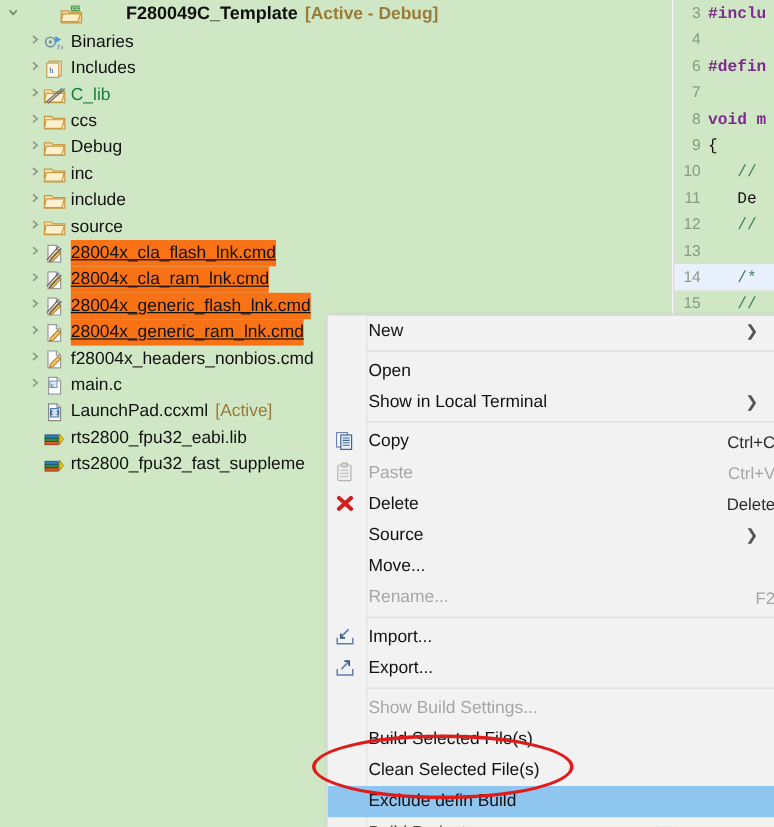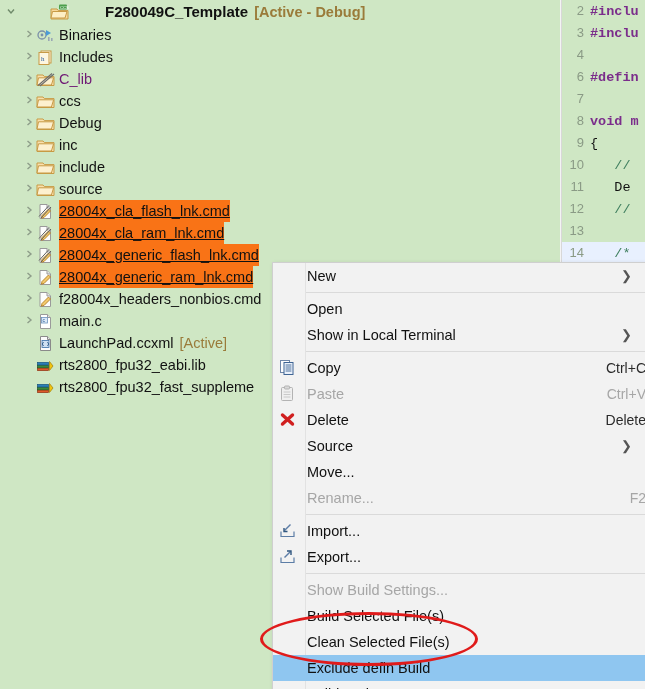--- a/index.html
+++ b/index.html
@@ -23,21 +23,21 @@
   .arrow{
     width:14px;flex:0 0 14px;text-align:center;color:#8a9a85;
     font-size:11px;line-height:22px;
   }
   .arrow.hidden{visibility:hidden;}
   .ico{
     width:20px;flex:0 0 20px;height:18px;position:relative;margin-right:3px;
   }
   .lbl-wrap{display:inline-flex;align-items:center;}
   .hl{background:#f97316;text-decoration:underline;}
-  .dim{color:#701a75;}
+  .dim{color:#15803d;}
   .active-tag{color:#9a7b3a;margin-left:6px;}
   .proj-title{font-weight:bold;font-size:15px;}
 
   
   .ind0{padding-left:4px;}
   .ind1{padding-left:22px;}
 
   
   .ico svg{display:block;position:absolute;left:0;top:1px;}
 
@@ -114,21 +114,20 @@
     border:3px solid #e01b1b;border-radius:50%;
     pointer-events:none;
   }
 </style>
 </head>
 <body>
 
 <div id="editor">
   <div id="gutter-sep"></div>
   <div id="editor-lines">
-      <div class="cline"><span class="cnum">2</span><span class="ctext c-pre">#inclu</span></div>
       <div class="cline"><span class="cnum">3</span><span class="ctext c-pre">#inclu</span></div>
       <div class="cline"><span class="cnum">4</span><span class="ctext c-plain"></span></div>
       <div class="cline"><span class="cnum">6</span><span class="ctext c-pre">#defin</span></div>
       <div class="cline"><span class="cnum">7</span><span class="ctext c-plain"></span></div>
       <div class="cline"><span class="cnum">8</span><span class="ctext c-kw">void m</span></div>
       <div class="cline"><span class="cnum">9</span><span class="ctext c-plain">{</span></div>
       <div class="cline"><span class="cnum">10</span><span class="ctext c-cmt">   //</span></div>
       <div class="cline"><span class="cnum">11</span><span class="ctext c-plain">   De</span></div>
       <div class="cline"><span class="cnum">12</span><span class="ctext c-cmt">   //</span></div>
       <div class="cline"><span class="cnum">13</span><span class="ctext c-plain"></span></div>

